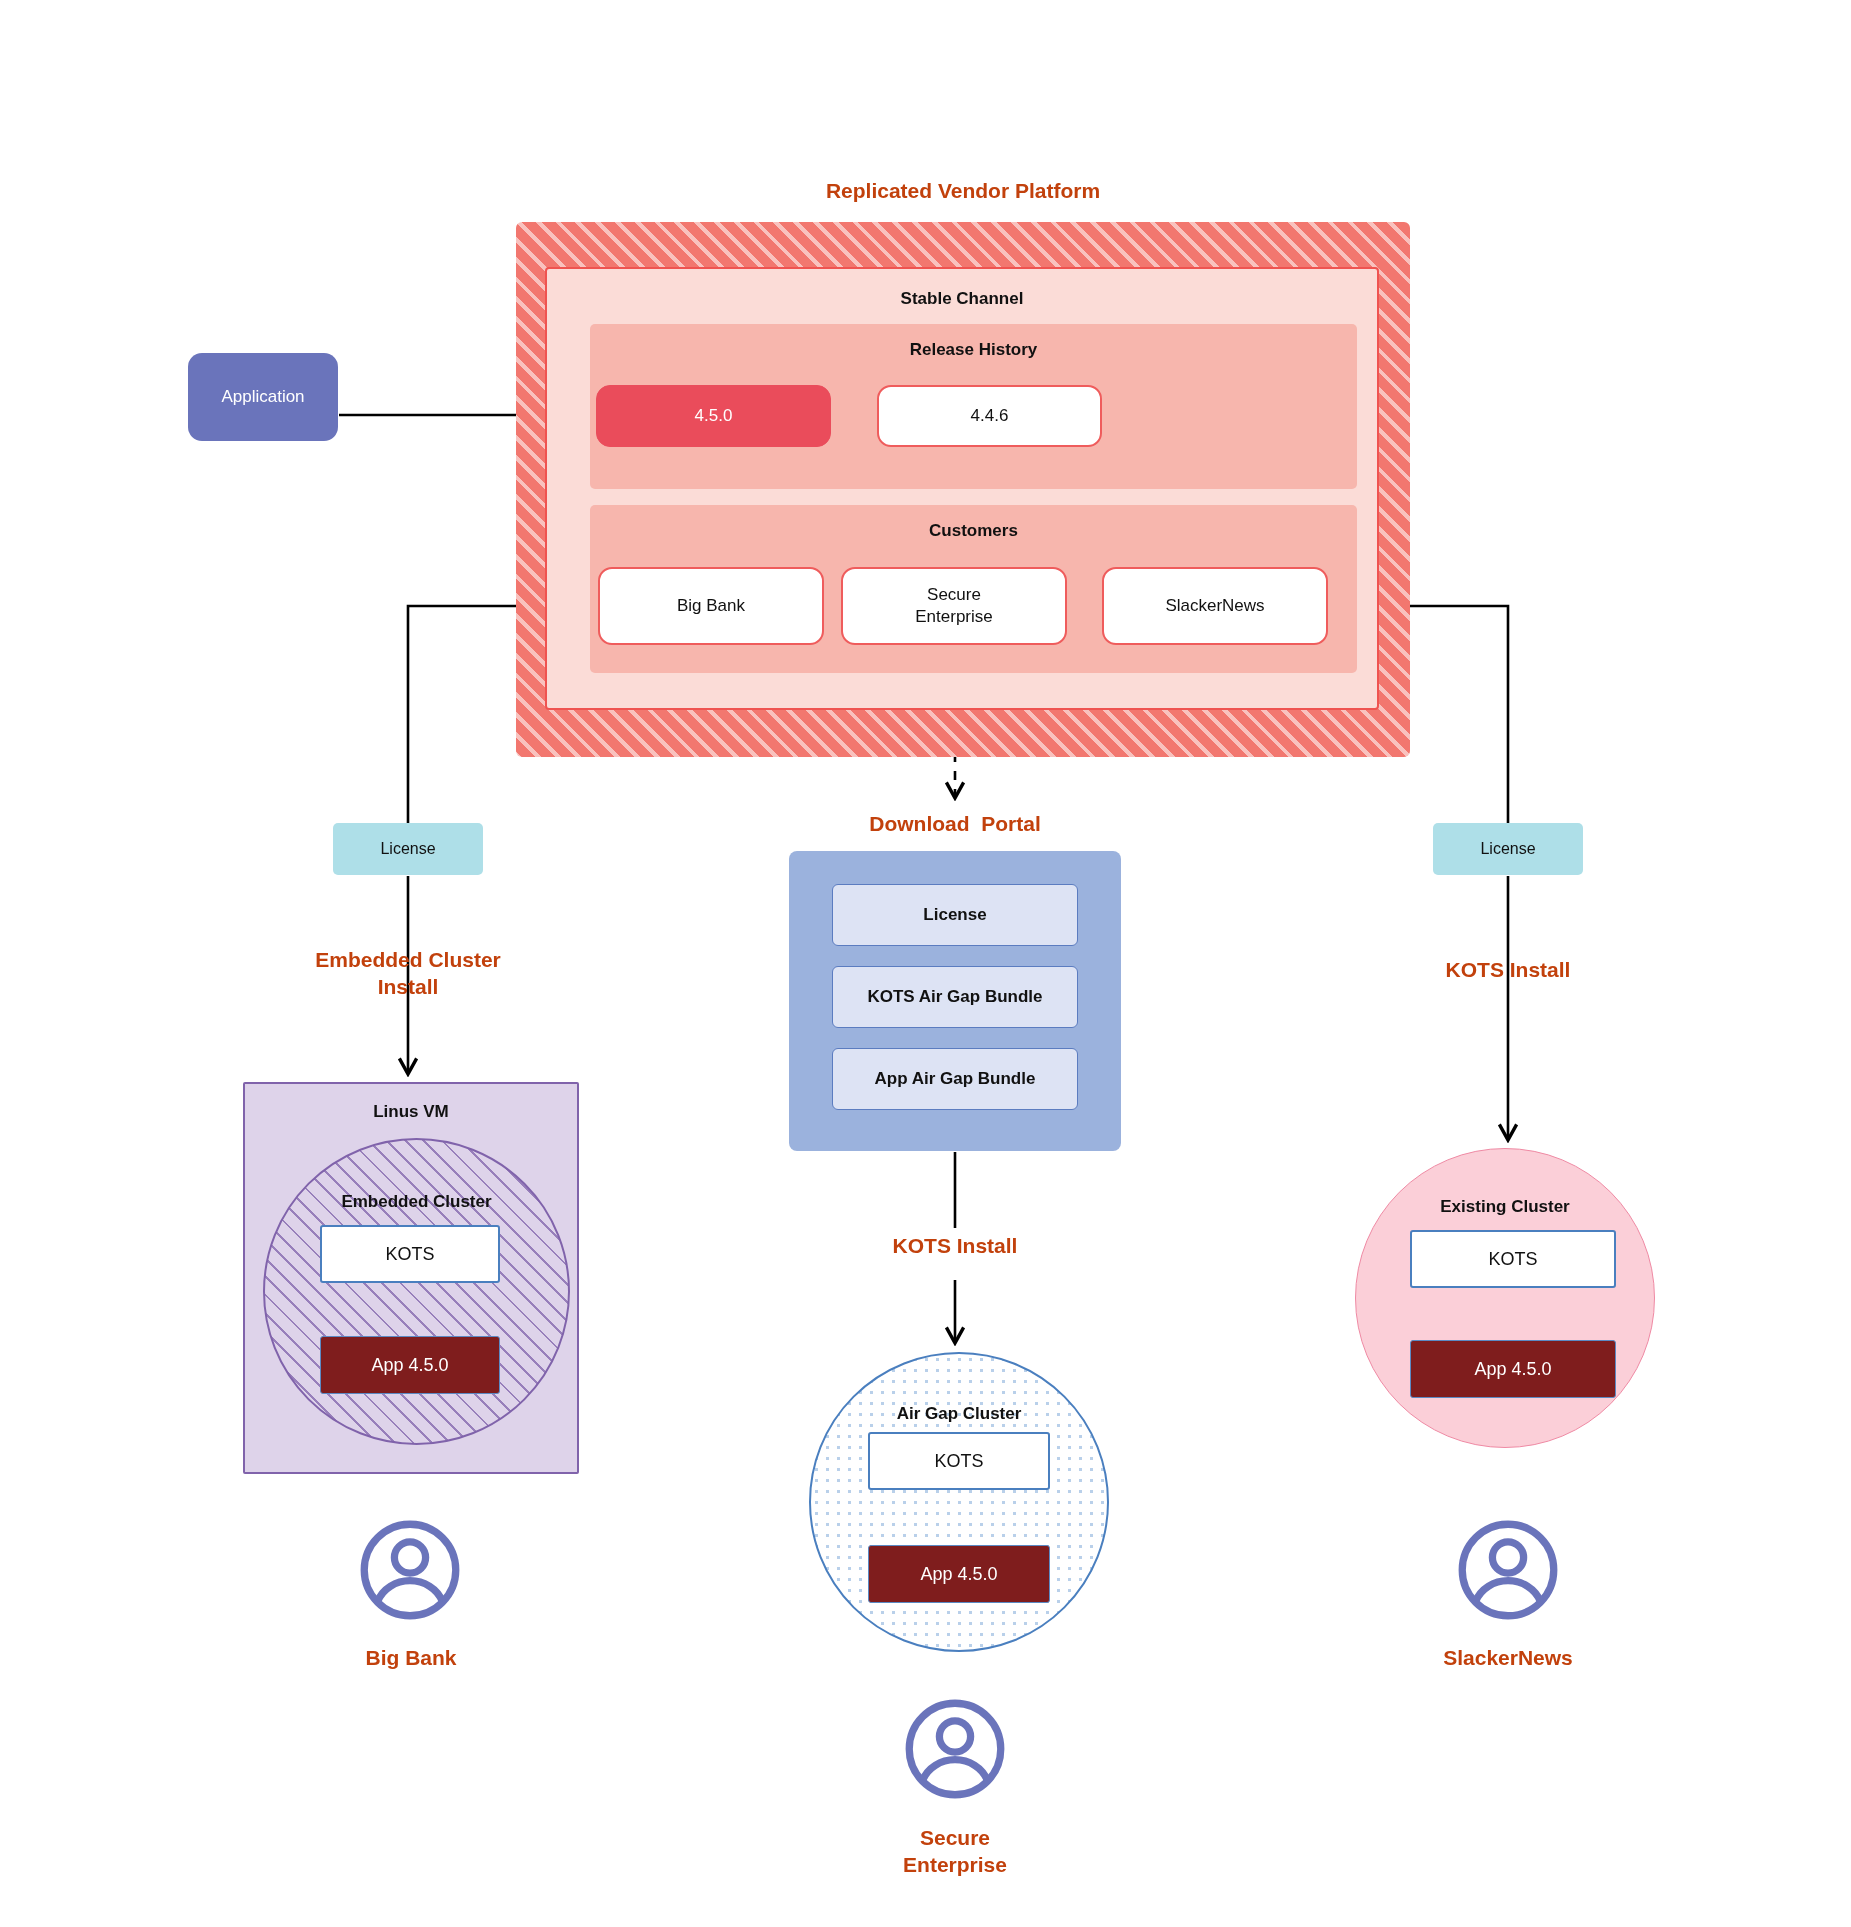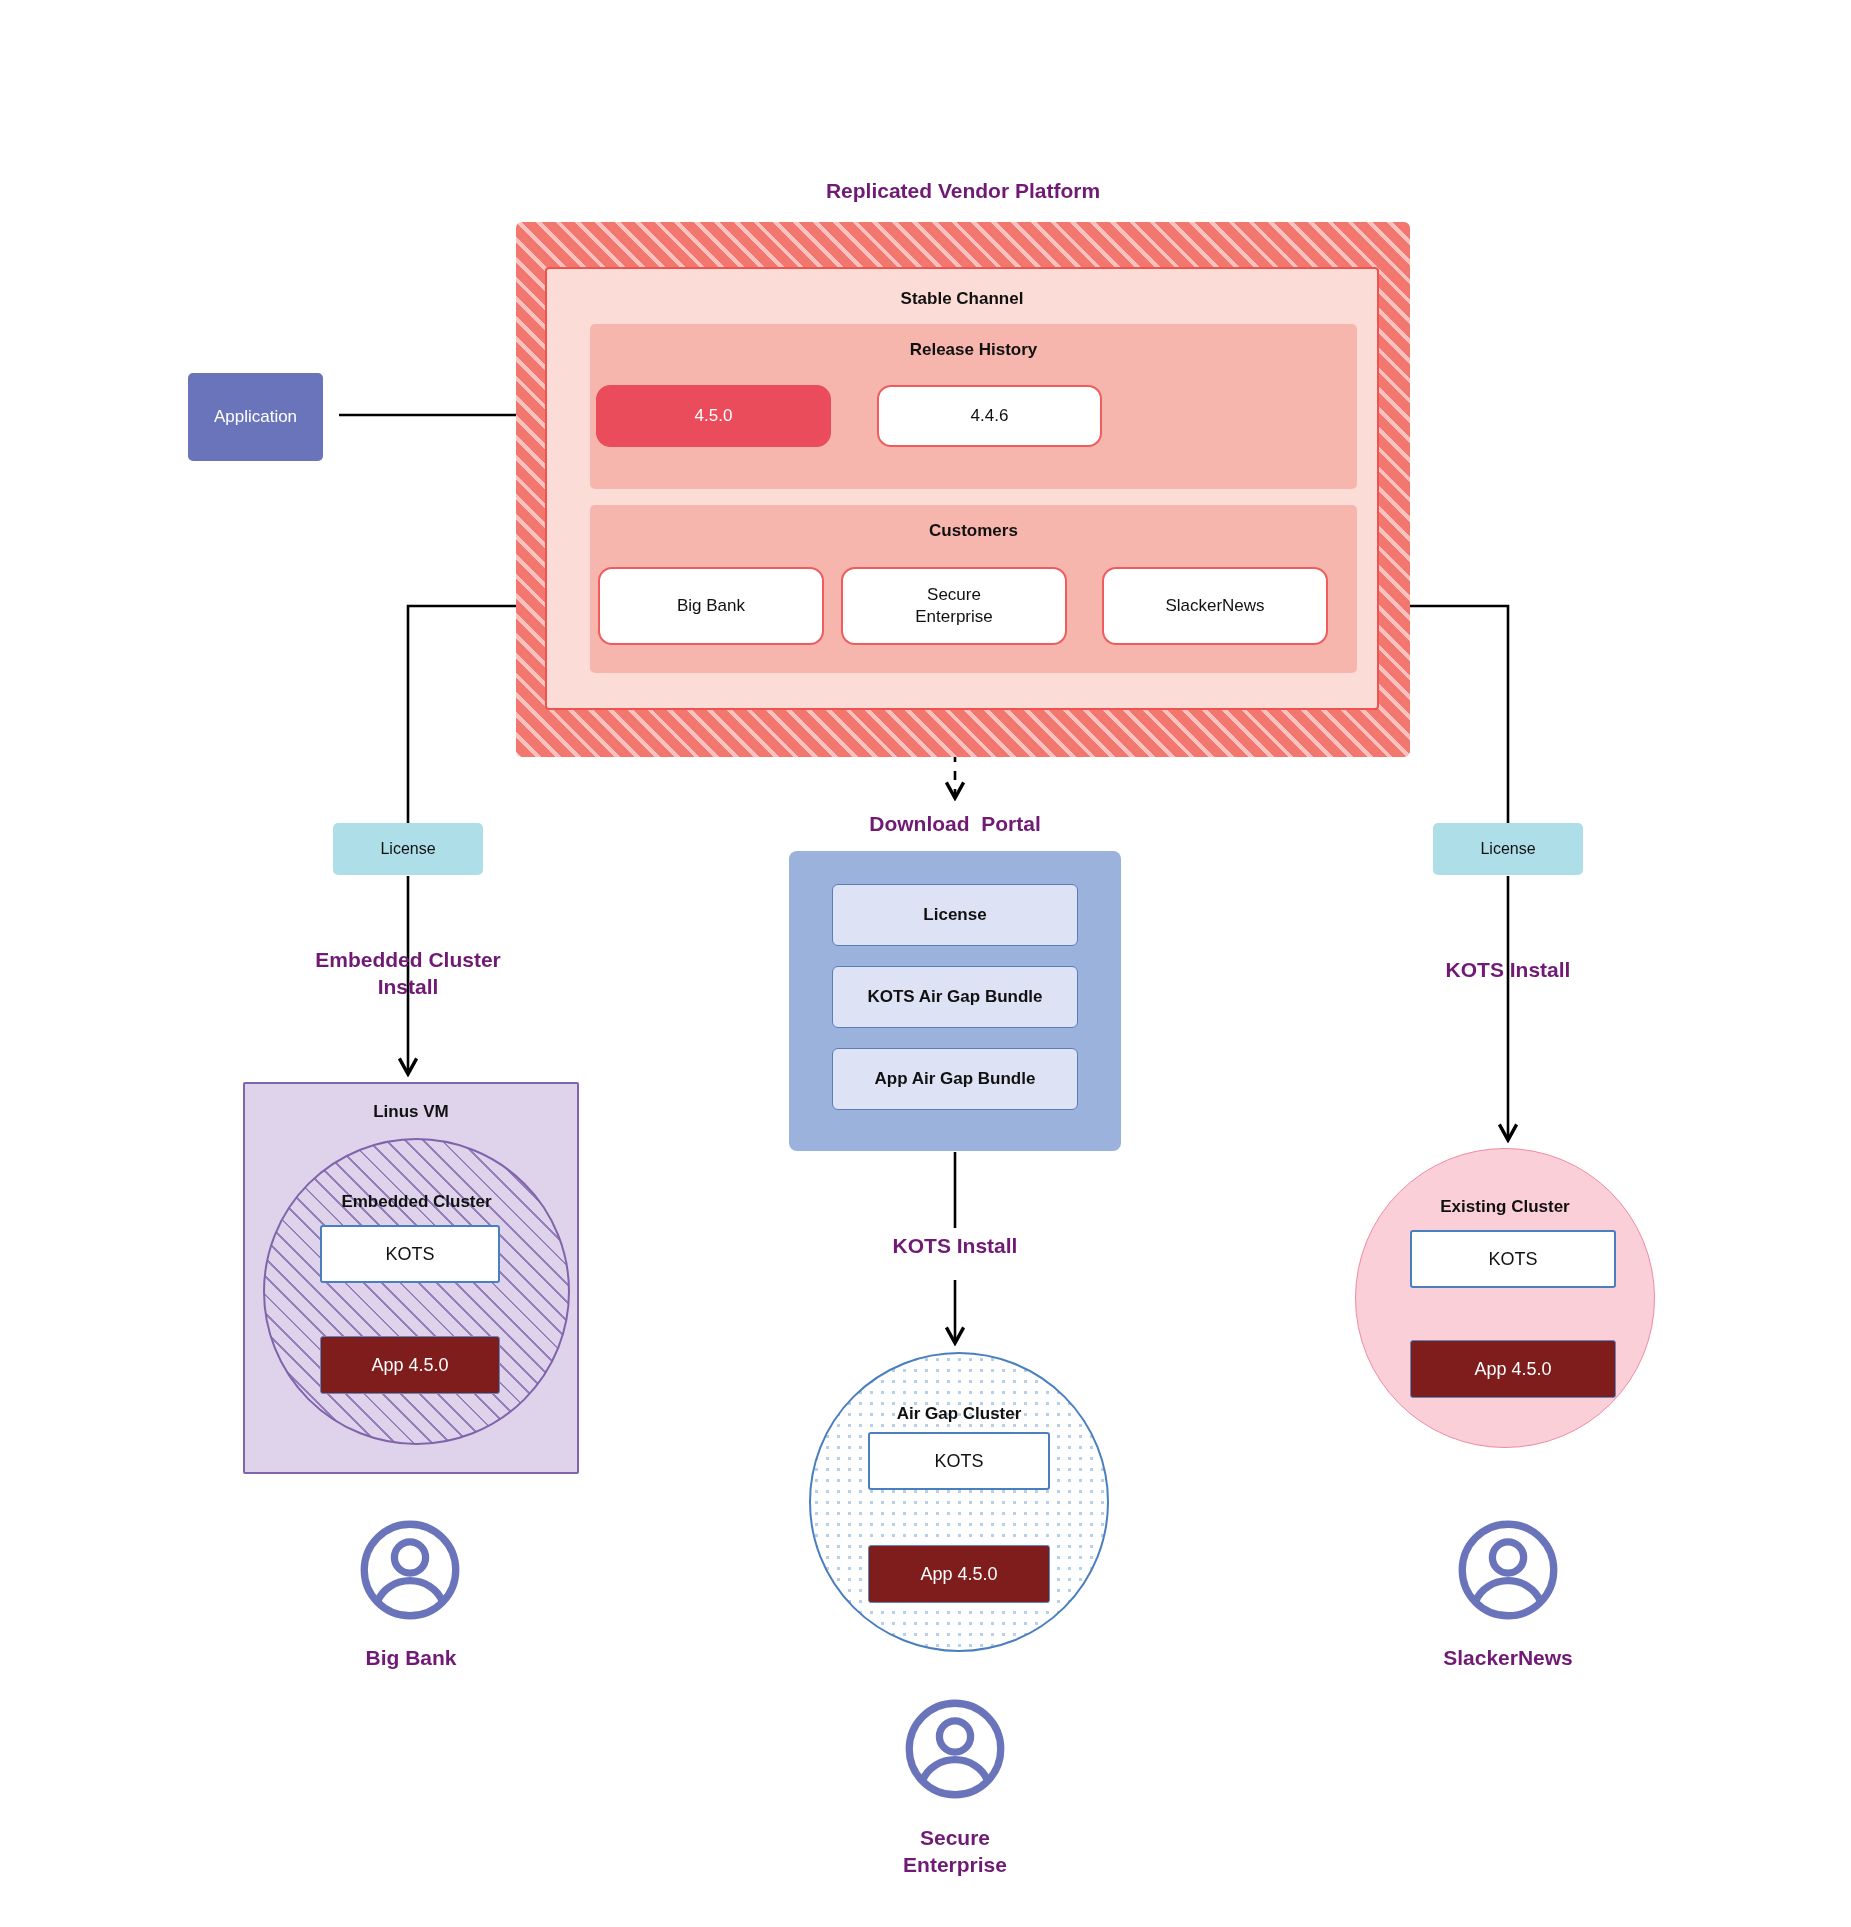--- a/index.html
+++ b/index.html
@@ -14,21 +14,21 @@
     color: #111111;
     overflow: hidden;
   }
   #stage { position: absolute; inset: 0; }
 
   
   .heading {
     position: absolute;
     font-size: 21px;
     font-weight: 700;
-    color: #701a75;
+    color: #c2410c;
     text-align: center;
     white-space: pre;
     line-height: 1.28;
   }
 
   
   .vendor-platform {
     position: absolute;
     left: 516px; top: 222px; width: 894px; height: 535px;
     border-radius: 6px;
@@ -79,23 +79,23 @@
   .chip.release-old {
     background: #ffffff; color: #111; border: 2px solid #ef5c5c;
   }
   .chip.customer {
     background: #ffffff; color: #111; border: 2px solid #ef5c5c;
   }
 
   
   .application-box {
     position: absolute;
-    left: 188px; top: 373px; width: 135px; height: 88px;
+    left: 188px; top: 353px; width: 150px; height: 88px;
     background: #6a74bb;
-    border-radius: 5px;
+    border-radius: 14px;
     color: #ffffff;
     font-size: 17px;
     display: flex; align-items: center; justify-content: center;
   }
 
   
   .license-box {
     position: absolute;
     width: 150px; height: 52px;
     background: #aedfe8;

